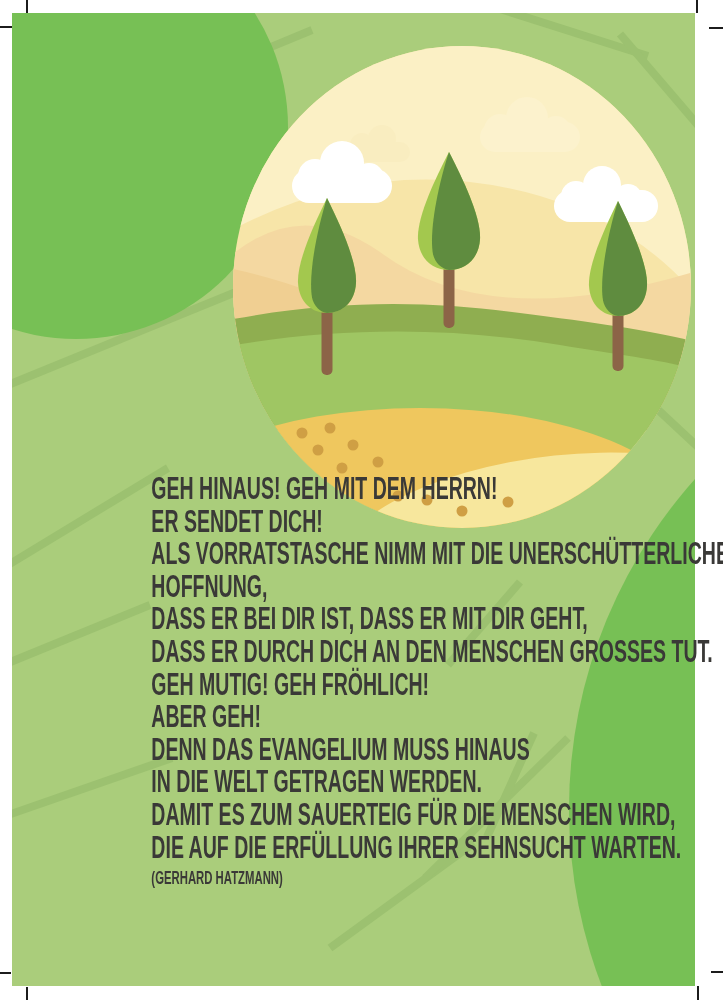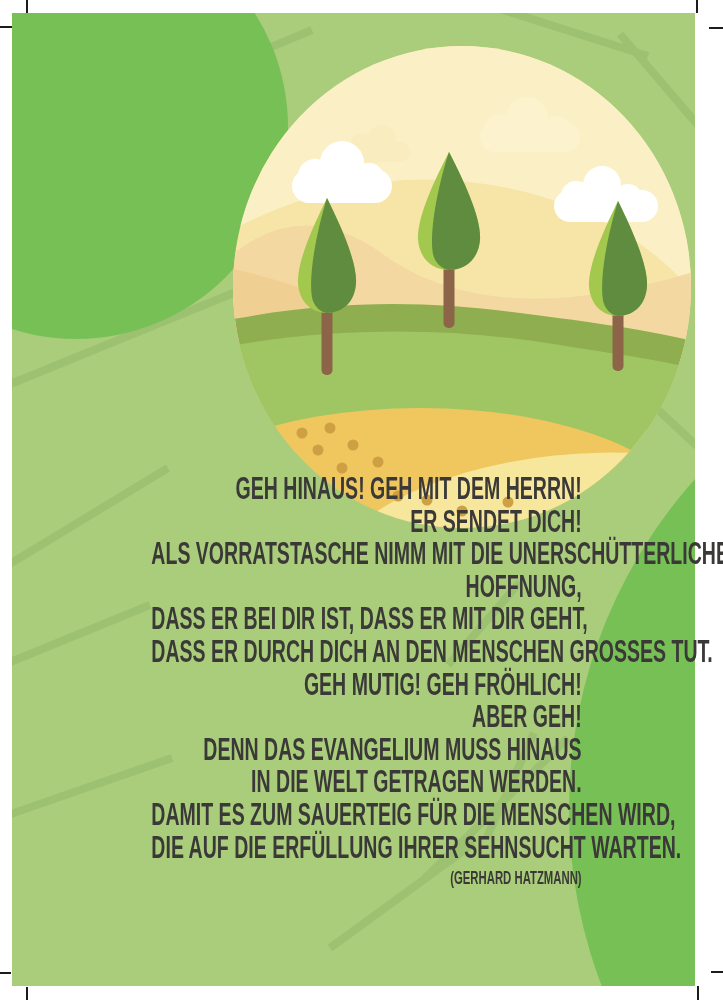--- a/index.html
+++ b/index.html
@@ -1,20 +1,20 @@
 <!DOCTYPE html>
 <html><head>
 <meta charset="utf-8">
 <style>
   html,body{margin:0;padding:0;background:#ffffff;}
   .page{position:relative;width:723px;height:1000px;background:#ffffff;overflow:hidden;
         font-family:"Liberation Sans",sans-serif;}
   .page svg{position:absolute;left:0;top:0;}
   .quote{position:absolute;left:25px;top:473px;width:683px;z-index:5;
-         text-align:right;color:#3a3937;font-weight:bold;}
+         text-align:left;color:#3a3937;font-weight:bold;}
   .quote-inner{transform:scaleX(0.63);transform-origin:50% 0;}
   .quote-line{font-size:31px;line-height:32.6px;white-space:nowrap;}
   .attribution{font-size:18px;line-height:22px;margin-top:3px;white-space:nowrap;}
 </style>
 </head>
 <body>
 
 <div class="page">
 
   <svg width="723" height="1000" viewBox="0 0 723 1000">

